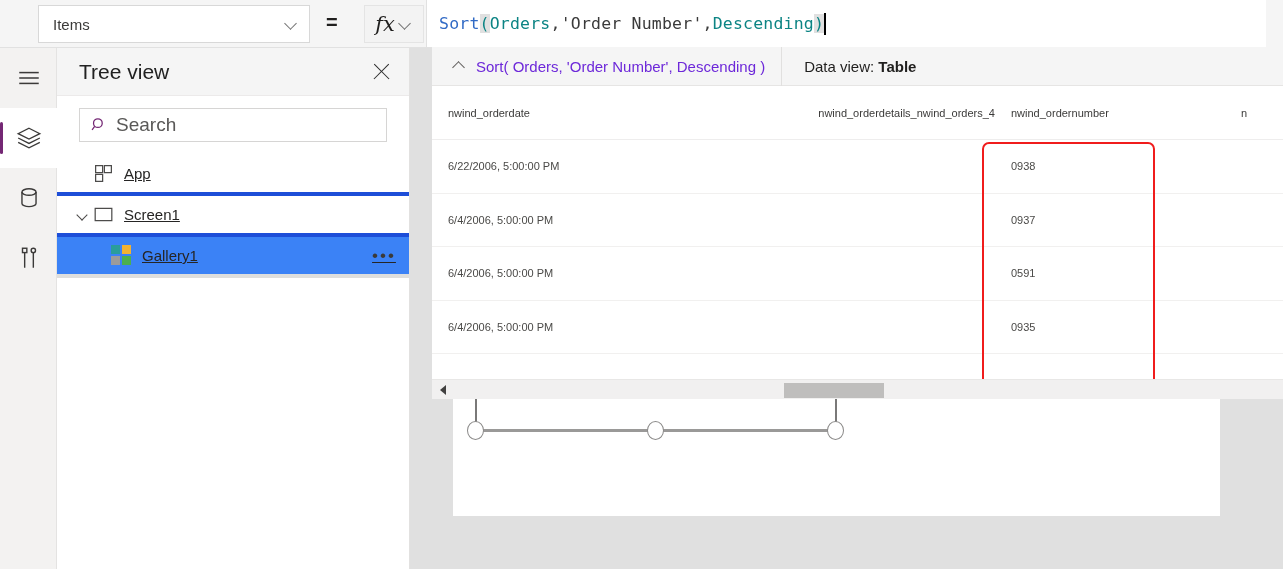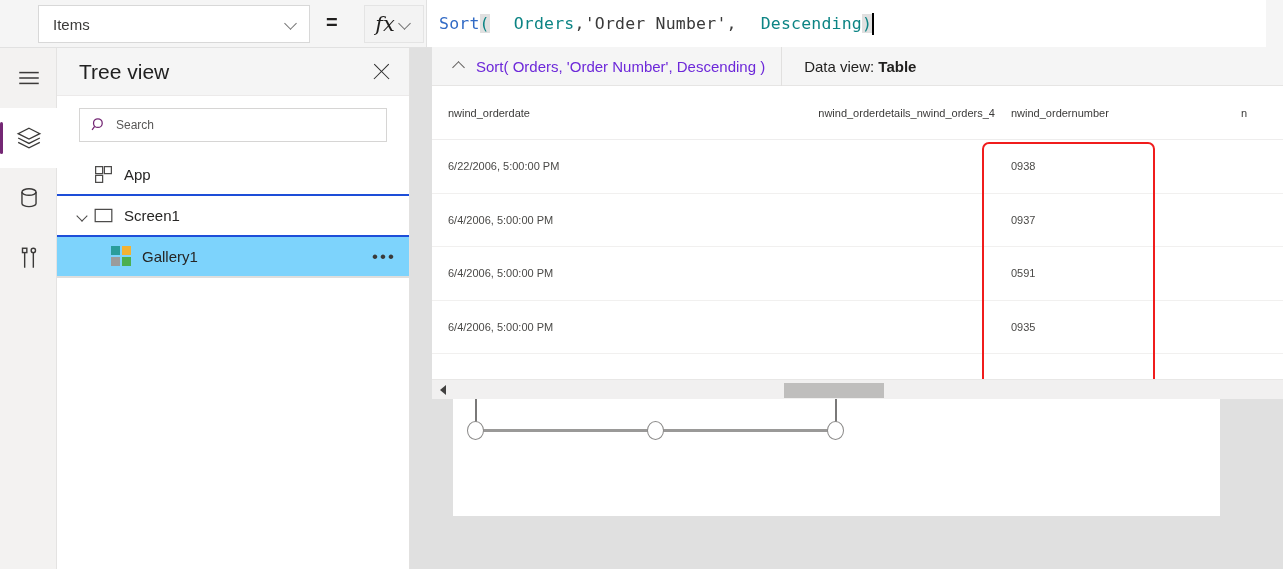--- a/index.html
+++ b/index.html
@@ -51,21 +51,21 @@
     font-size: 21px; color: #201f1e; line-height: 1;
   }
   .formula-field {
     position: absolute; left: 426px; top: 0; right: 17px; height: 47px;
     background: #ffffff; border-left: 1px solid #e1e1e1;
     display: flex; align-items: center; padding-left: 12px;
     font-family: "DejaVu Sans Mono", monospace;
     font-size: 16.5px; letter-spacing: .2px; white-space: nowrap;
   }
   .tok-fn     { color: #316ac5; }
-  .tok-ident  { color: #0c8484; margin-left: 24px; }
+  .tok-ident  { color: #0c8484; }
   .tok-str    { color: #3a3a3a; }
   .tok-punct  { color: #3a3a3a; }
   .tok-paren-hl { color: #0c8484; background: #e0e0e0; }
   .caret {
     display: inline-block; width: 2px; height: 22px;
     background: #000; vertical-align: -4px; margin-left: 0px;
   }
 
   
   .rail {
@@ -100,28 +100,29 @@
   }
   .close-x::before { transform: rotate(45deg); }
   .close-x::after  { transform: rotate(-45deg); }
 
   .search-wrap { padding: 12px 22px 0 22px; }
   .search-box {
     height: 34px; border: 1px solid #d6d5d4; background: #fff;
     display: flex; align-items: center; padding: 0 10px;
   }
   .search-ico { width: 18px; height: 18px; color: #742774; margin-right: 8px; }
-  .search-ph { font-size: 12px; color: #595857; }
+  .search-ph { font-size: 19px; color: #595857; }
 
   .tree-row {
     display: flex; align-items: center; height: 41px;
     padding-left: 18px; font-size: 15px; color: #262524;
-    border-bottom: 2px solid #1d4ed8;
-  }
-  .tree-row.selected { background: #7dd3fc; border-bottom-color: #dededd; }
+    border-bottom: 4px solid #1d4ed8;
+    text-decoration: underline;
+  }
+  .tree-row.selected { background: #3b82f6; border-bottom-color: #dededd; }
   .tree-row .twisty {
     width: 18px; height: 18px; position: relative; flex: none;
   }
   .tree-row .twisty::before {
     content: ""; position: absolute; left: 3px; top: 5px;
     width: 7px; height: 7px;
     border-right: 1.4px solid #4a4948; border-bottom: 1.4px solid #4a4948;
     transform: rotate(45deg);
   }
   .tree-row .spacer18 { width: 18px; flex: none; }

